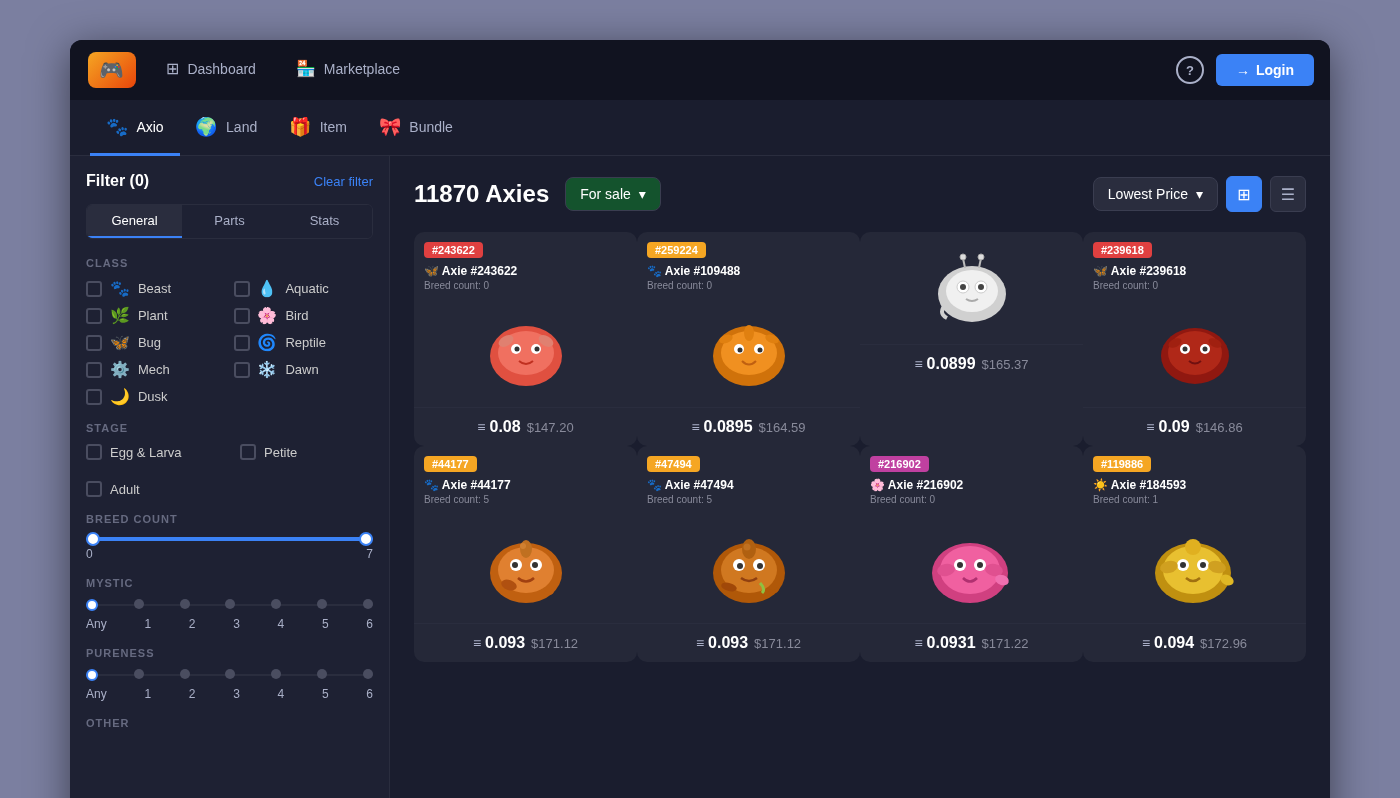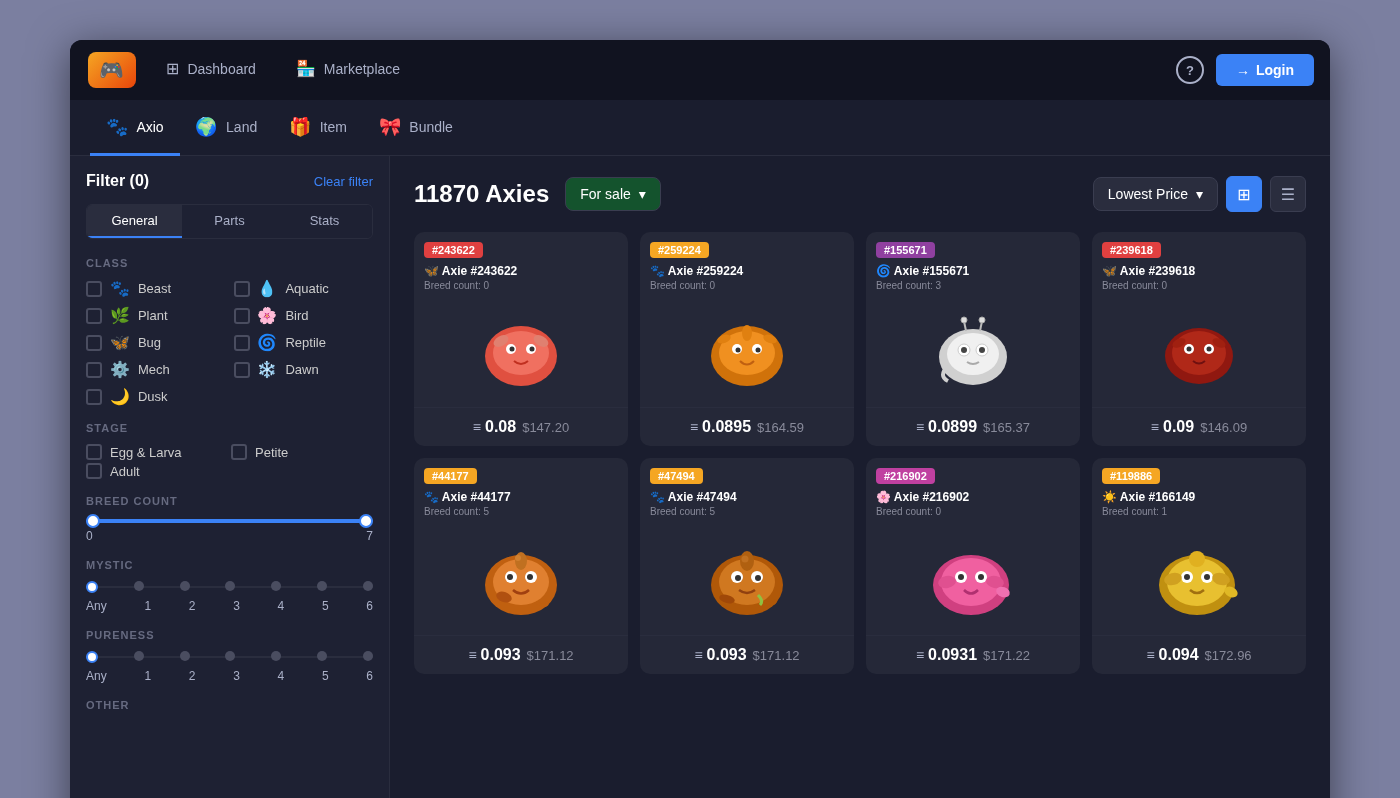--- a/index.html
+++ b/index.html
@@ -204,21 +204,21 @@
       border: 2px solid #4a4d60;
       border-radius: 3px;
       background: transparent;
       flex-shrink: 0;
     }
     .class-icon { font-size: 16px; }
     .stage-section { margin-bottom: 16px; }
     .stage-items {
       display: grid;
       grid-template-columns: 1fr 1fr;
-      gap: 3px;
+      gap: 21px;
     }
     .stage-item {
       display: flex;
       align-items: center;
       gap: 8px;
       color: #ccc;
       font-size: 13px;
       cursor: pointer;
     }
     .breed-section { margin-bottom: 16px; margin-top: 16px; }
@@ -384,21 +384,20 @@
     }
     .view-btn.active {
       background: #3b82f6;
       color: #fff;
       border-color: #3b82f6;
     }
     
     .card-grid {
       display: grid;
       grid-template-columns: repeat(4, 1fr);
-      gap: 12px;
     }
     .axie-card {
       background: #252838;
       border-radius: 10px;
       overflow: hidden;
       cursor: pointer;
       transition: transform 0.2s;
     }
     .card-header {
       padding: 10px 10px 4px;
@@ -715,21 +714,21 @@
                 0.08
               </span>
               <span class="usd-price">$147.20</span>
             </div>
           </div>
         </div>
 
         <div class="axie-card">
           <div class="card-header">
             <span class="card-badge badge-orange">#259224</span>
-            <span class="card-name">🐾 Axie #259224</span>
+            <span class="card-name">🐾 Axie #109488</span>
             <span class="card-breed">Breed count: 0</span>
           </div>
           <div class="card-body">
             <svg width="90" height="80" viewBox="0 0 90 80">
               <ellipse cx="45" cy="45" rx="36" ry="30" fill="#d0720a"></ellipse>
               <ellipse cx="45" cy="42" rx="28" ry="22" fill="#f09020"></ellipse>
               <circle cx="35" cy="38" r="5" fill="white"></circle>
               <circle cx="55" cy="38" r="5" fill="white"></circle>
               <circle cx="36" cy="39" r="2.5" fill="#333"></circle>
               <circle cx="56" cy="39" r="2.5" fill="#333"></circle>
@@ -744,25 +743,20 @@
               <span class="eth-price">
                 <span class="eth-icon">≡</span>
                 0.0895
               </span>
               <span class="usd-price">$164.59</span>
             </div>
           </div>
         </div>
 
         <div class="axie-card">
-          <div class="card-header">
-            <span class="card-badge" style="background:#9040a0;">#155671</span>
-            <span class="card-name">🌀 Axie #155671</span>
-            <span class="card-breed">Breed count: 3</span>
-          </div>
           <div class="card-body">
             <svg width="90" height="80" viewBox="0 0 90 80">
               <ellipse cx="45" cy="46" rx="34" ry="28" fill="#d0d0d0"></ellipse>
               <ellipse cx="45" cy="43" rx="26" ry="21" fill="#f0f0f0"></ellipse>
               <circle cx="36" cy="39" r="6" fill="white" stroke="#ccc" stroke-width="1"></circle>
               <circle cx="54" cy="39" r="6" fill="white" stroke="#ccc" stroke-width="1"></circle>
               <circle cx="36" cy="39" r="3" fill="#444"></circle>
               <circle cx="54" cy="39" r="3" fill="#444"></circle>
               <path d="M39 51 Q45 55 51 51" stroke="#aaa" stroke-width="2" fill="none"></path>
               <line x1="38" y1="20" x2="36" y2="10" stroke="#bbb" stroke-width="2"></line>
@@ -801,21 +795,21 @@
               <ellipse cx="25" cy="32" rx="7" ry="4" fill="#a02010" transform="rotate(-25 25 32)"></ellipse>
               <ellipse cx="65" cy="32" rx="7" ry="4" fill="#a02010" transform="rotate(25 65 32)"></ellipse>
             </svg>
           </div>
           <div class="card-footer">
             <div class="price-row">
               <span class="eth-price">
                 <span class="eth-icon">≡</span>
                 0.09
               </span>
-              <span class="usd-price">$146.09</span>
+              <span class="usd-price">$146.86</span>
             </div>
           </div>
         </div>
 
         <div class="axie-card">
           <div class="card-header">
             <span class="card-badge badge-orange">#44177</span>
             <span class="card-name">🐾 Axie #44177</span>
             <span class="card-breed">Breed count: 5</span>
           </div>
@@ -905,21 +899,21 @@
                 0.0931
               </span>
               <span class="usd-price">$171.22</span>
             </div>
           </div>
         </div>
 
         <div class="axie-card">
           <div class="card-header">
             <span class="card-badge badge-orange">#119886</span>
-            <span class="card-name">☀️ Axie #166149</span>
+            <span class="card-name">☀️ Axie #184593</span>
             <span class="card-breed">Breed count: 1</span>
           </div>
           <div class="card-body">
             <svg width="96" height="82" viewBox="0 0 96 82">
               <ellipse cx="46" cy="48" rx="38" ry="30" fill="#c09010"></ellipse>
               <ellipse cx="46" cy="45" rx="30" ry="24" fill="#e8c030"></ellipse>
               <circle cx="36" cy="40" r="6" fill="white"></circle>
               <circle cx="56" cy="40" r="6" fill="white"></circle>
               <circle cx="36" cy="40" r="3" fill="#333"></circle>
               <circle cx="56" cy="40" r="3" fill="#333"></circle>

